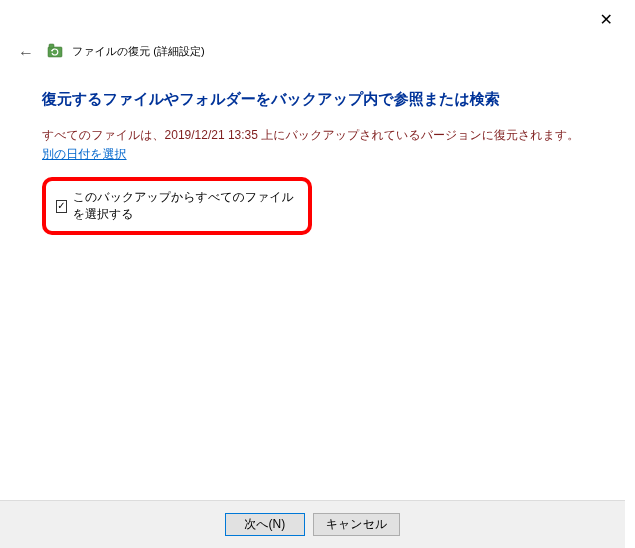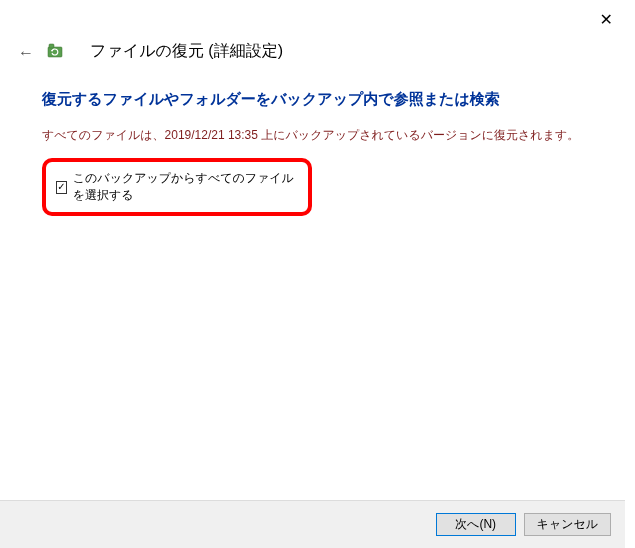--- a/index.html
+++ b/index.html
@@ -35,23 +35,22 @@
       cursor: pointer;
       padding: 2px 4px;
     }
     .app-icon {
       width: 18px;
       height: 18px;
       position: relative;
     }
     .app-icon svg { width: 18px; height: 18px; }
     .window-title {
-      font-size: 16px;
+      font-size: 11px;
       color: #000;
-      margin-left: 18px;
     }
     .content {
       padding: 28px 42px 0 42px;
     }
     .main-heading {
       color: #003399;
       font-size: 15px;
       font-weight: 700;
       margin-bottom: 18px;
     }
@@ -96,21 +95,21 @@
     }
     .footer {
       position: absolute;
       bottom: 0;
       left: 0;
       right: 10px;
       border-top: 1px solid #dcdcdc;
       background: #f0f0f0;
       padding: 12px 14px;
       display: flex;
-      justify-content: flex-end;
+      justify-content: center;
       gap: 8px;
     }
     .btn {
       min-width: 80px;
       height: 23px;
       font-size: 12px;
       background: #e1e1e1;
       border: 1px solid #adadad;
       cursor: pointer;
       padding: 0 12px;
@@ -134,20 +133,21 @@
       <path d="M 6 9 A 3 3 0 1 1 6 11" fill="none" stroke="#fff" stroke-width="1.2"></path>
       <polygon points="5,8 7,8 6,10" fill="#fff"></polygon>
     </svg>
   </span>
   <span class="window-title">ファイルの復元 (詳細設定)</span>
 </div>
 
 <div class="content">
   <h1 class="main-heading">復元するファイルやフォルダーをバックアップ内で参照または検索</h1>
   <p class="desc-text">すべてのファイルは、2019/12/21 13:35 上にバックアップされているバージョンに復元されます。</p>
+  <a class="date-link">別の日付を選択</a>
 
   <div class="highlight-box">
     <label class="checkbox-wrap">
       <span class="checkbox-box">✓</span>
       <span>このバックアップからすべてのファイルを選択する</span>
     </label>
   </div>
 </div>
 
 <div class="footer">

